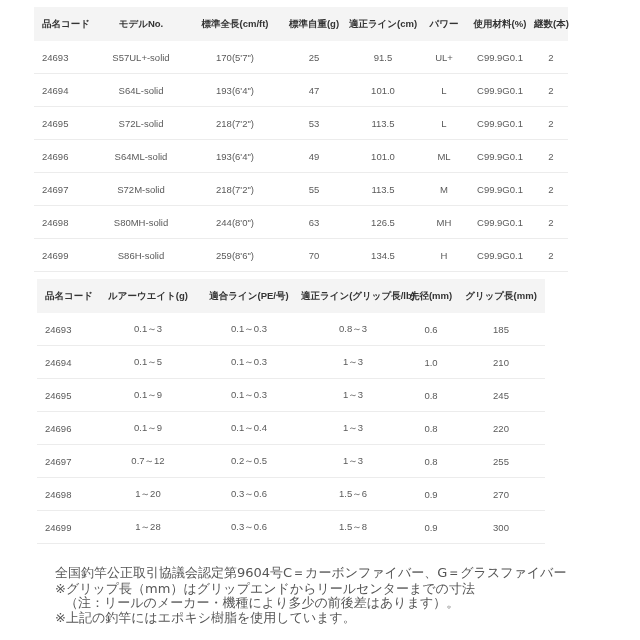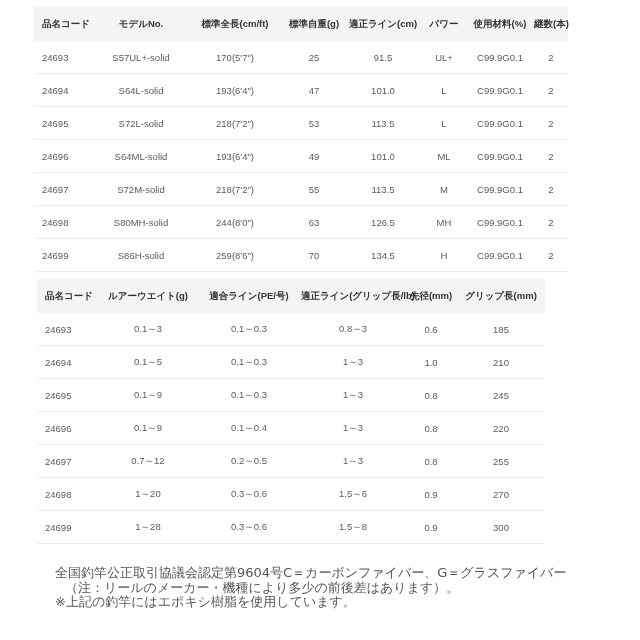--- a/index.html
+++ b/index.html
@@ -47,21 +47,21 @@
       position: absolute;
       left: 55px;
       top: 565px;
       font-family: "DejaVu Sans", sans-serif;
       font-size: 13px;
       color: #555555;
       line-height: 16px;
     }
     .notes .line { white-space: nowrap; }
     .notes .cert { display: inline-block; width: 228px; }
-    .notes .indent { padding-left: 10px; line-height: 13px; }
+    .notes .indent { padding-left: 10px; line-height: 13px; font-family: Liberation Mono, monospace; }
   </style>
 </head>
 <body>
 
 <div class="page">
 
   <table id="table1" class="spec">
     <colgroup>
       <col style="width:62px">
         <col style="width:90px">
@@ -234,17 +234,18 @@
         <td>0.9</td>
         <td>300</td>
       </tr>
     </tbody>
   </table>
 
   <div class="notes">
     <div class="line">
       <span class="cert">全国釣竿公正取引協議会認定第9604号</span><span>C＝カーボンファイバー、G＝グラスファイバー</span>
     </div>
+    <div class="line">※グリップ長（mm）はグリップエンドからリールセンターまでの寸法</div>
     <div class="line indent">（注：リールのメーカー・機種により多少の前後差はあります）。</div>
     <div class="line">※上記の釣竿にはエポキシ樹脂を使用しています。</div>
   </div>
 
 </div>
 
 </body></html>

